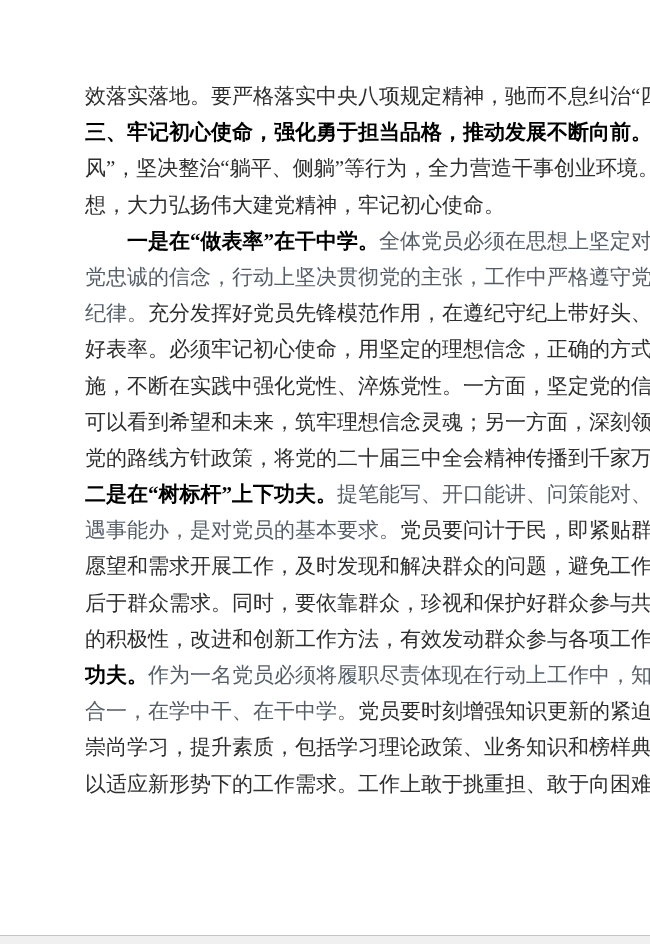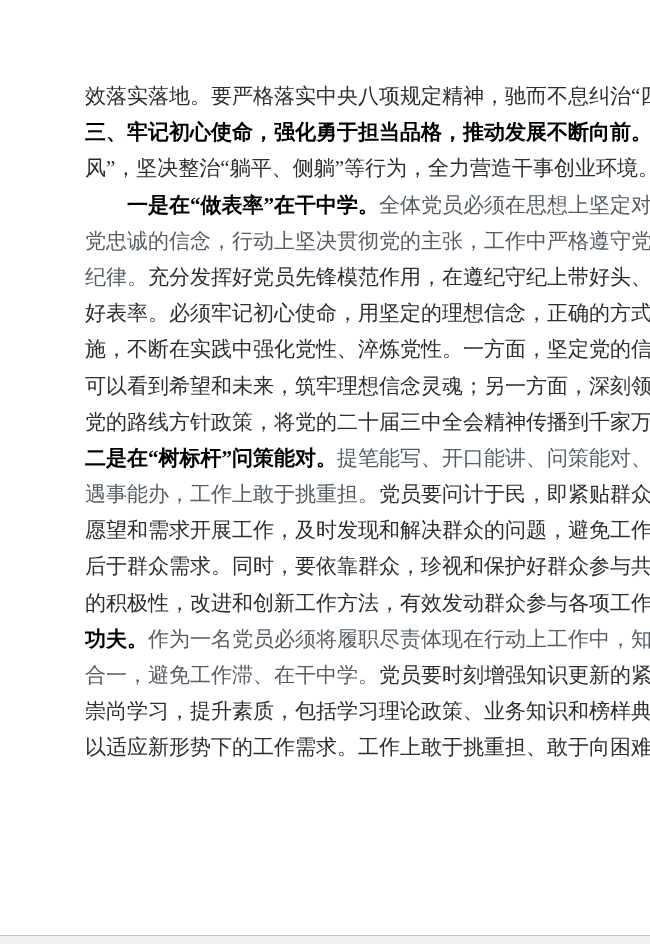--- a/index.html
+++ b/index.html
@@ -54,31 +54,32 @@
   }
 </style>
 </head>
 <body>
 
 <div class="page">
   <div class="doc-body" id="doc-body">
       <div class="line"><span class="r-normal">效落实落地。要严格落实中央八项规定精神，驰而不息纠治“四</span></div>
       <div class="line"><span class="r-bold">三、牢记初心使命，强化勇于担当品格，推动发展不断向前。</span></div>
       <div class="line"><span class="r-normal">风”，坚决整治“躺平、侧躺”等行为，全力营造干事创业环境。</span></div>
+      <div class="line no-just"><span class="r-normal">想，大力弘扬伟大建党精神，牢记初心使命。</span></div>
       <div class="line indent"><span class="r-bold">一是在“做表率”在干中学。</span><span class="r-gray">全体党员必须在思想上坚定对</span></div>
       <div class="line"><span class="r-gray">党忠诚的信念，行动上坚决贯彻党的主张，工作中严格遵守党的</span></div>
       <div class="line"><span class="r-gray">纪律。</span><span class="r-normal">充分发挥好党员先锋模范作用，在遵纪守纪上带好头、做</span></div>
       <div class="line"><span class="r-normal">好表率。必须牢记初心使命，用坚定的理想信念，正确的方式措</span></div>
       <div class="line"><span class="r-normal">施，不断在实践中强化党性、淬炼党性。一方面，坚定党的信念，</span></div>
       <div class="line"><span class="r-normal">可以看到希望和未来，筑牢理想信念灵魂；另一方面，深刻领会</span></div>
       <div class="line"><span class="r-normal">党的路线方针政策，将党的二十届三中全会精神传播到千家万户。</span></div>
-      <div class="line"><span class="r-bold">二是在“树标杆”问策能对。</span><span class="r-gray">提笔能写、开口能讲、问策能对、</span></div>
-      <div class="line"><span class="r-gray">遇事能办，工作上敢于挑重担。</span><span class="r-normal">党员要问计于民，即紧贴群众</span></div>
+      <div class="line"><span class="r-bold">二是在“树标杆”上下功夫。</span><span class="r-gray">提笔能写、开口能讲、问策能对、</span></div>
+      <div class="line"><span class="r-gray">遇事能办，是对党员的基本要求。</span><span class="r-normal">党员要问计于民，即紧贴群众</span></div>
       <div class="line"><span class="r-normal">愿望和需求开展工作，及时发现和解决群众的问题，避免工作滞</span></div>
       <div class="line"><span class="r-normal">后于群众需求。同时，要依靠群众，珍视和保护好群众参与共建</span></div>
       <div class="line"><span class="r-normal">的积极性，改进和创新工作方法，有效发动群众参与各项工作才</span></div>
       <div class="line"><span class="r-bold">功夫。</span><span class="r-gray">作为一名党员必须将履职尽责体现在行动上工作中，知行</span></div>
-      <div class="line"><span class="r-gray">合一，避免工作滞、在干中学。</span><span class="r-normal">党员要时刻增强知识更新的紧迫感，</span></div>
+      <div class="line"><span class="r-gray">合一，在学中干、在干中学。</span><span class="r-normal">党员要时刻增强知识更新的紧迫感，</span></div>
       <div class="line"><span class="r-normal">崇尚学习，提升素质，包括学习理论政策、业务知识和榜样典型，</span></div>
       <div class="line"><span class="r-normal">以适应新形势下的工作需求。工作上敢于挑重担、敢于向困难宣</span></div>
     </div>
 </div>
 <div class="page-gap"></div>
 
 </body></html>

